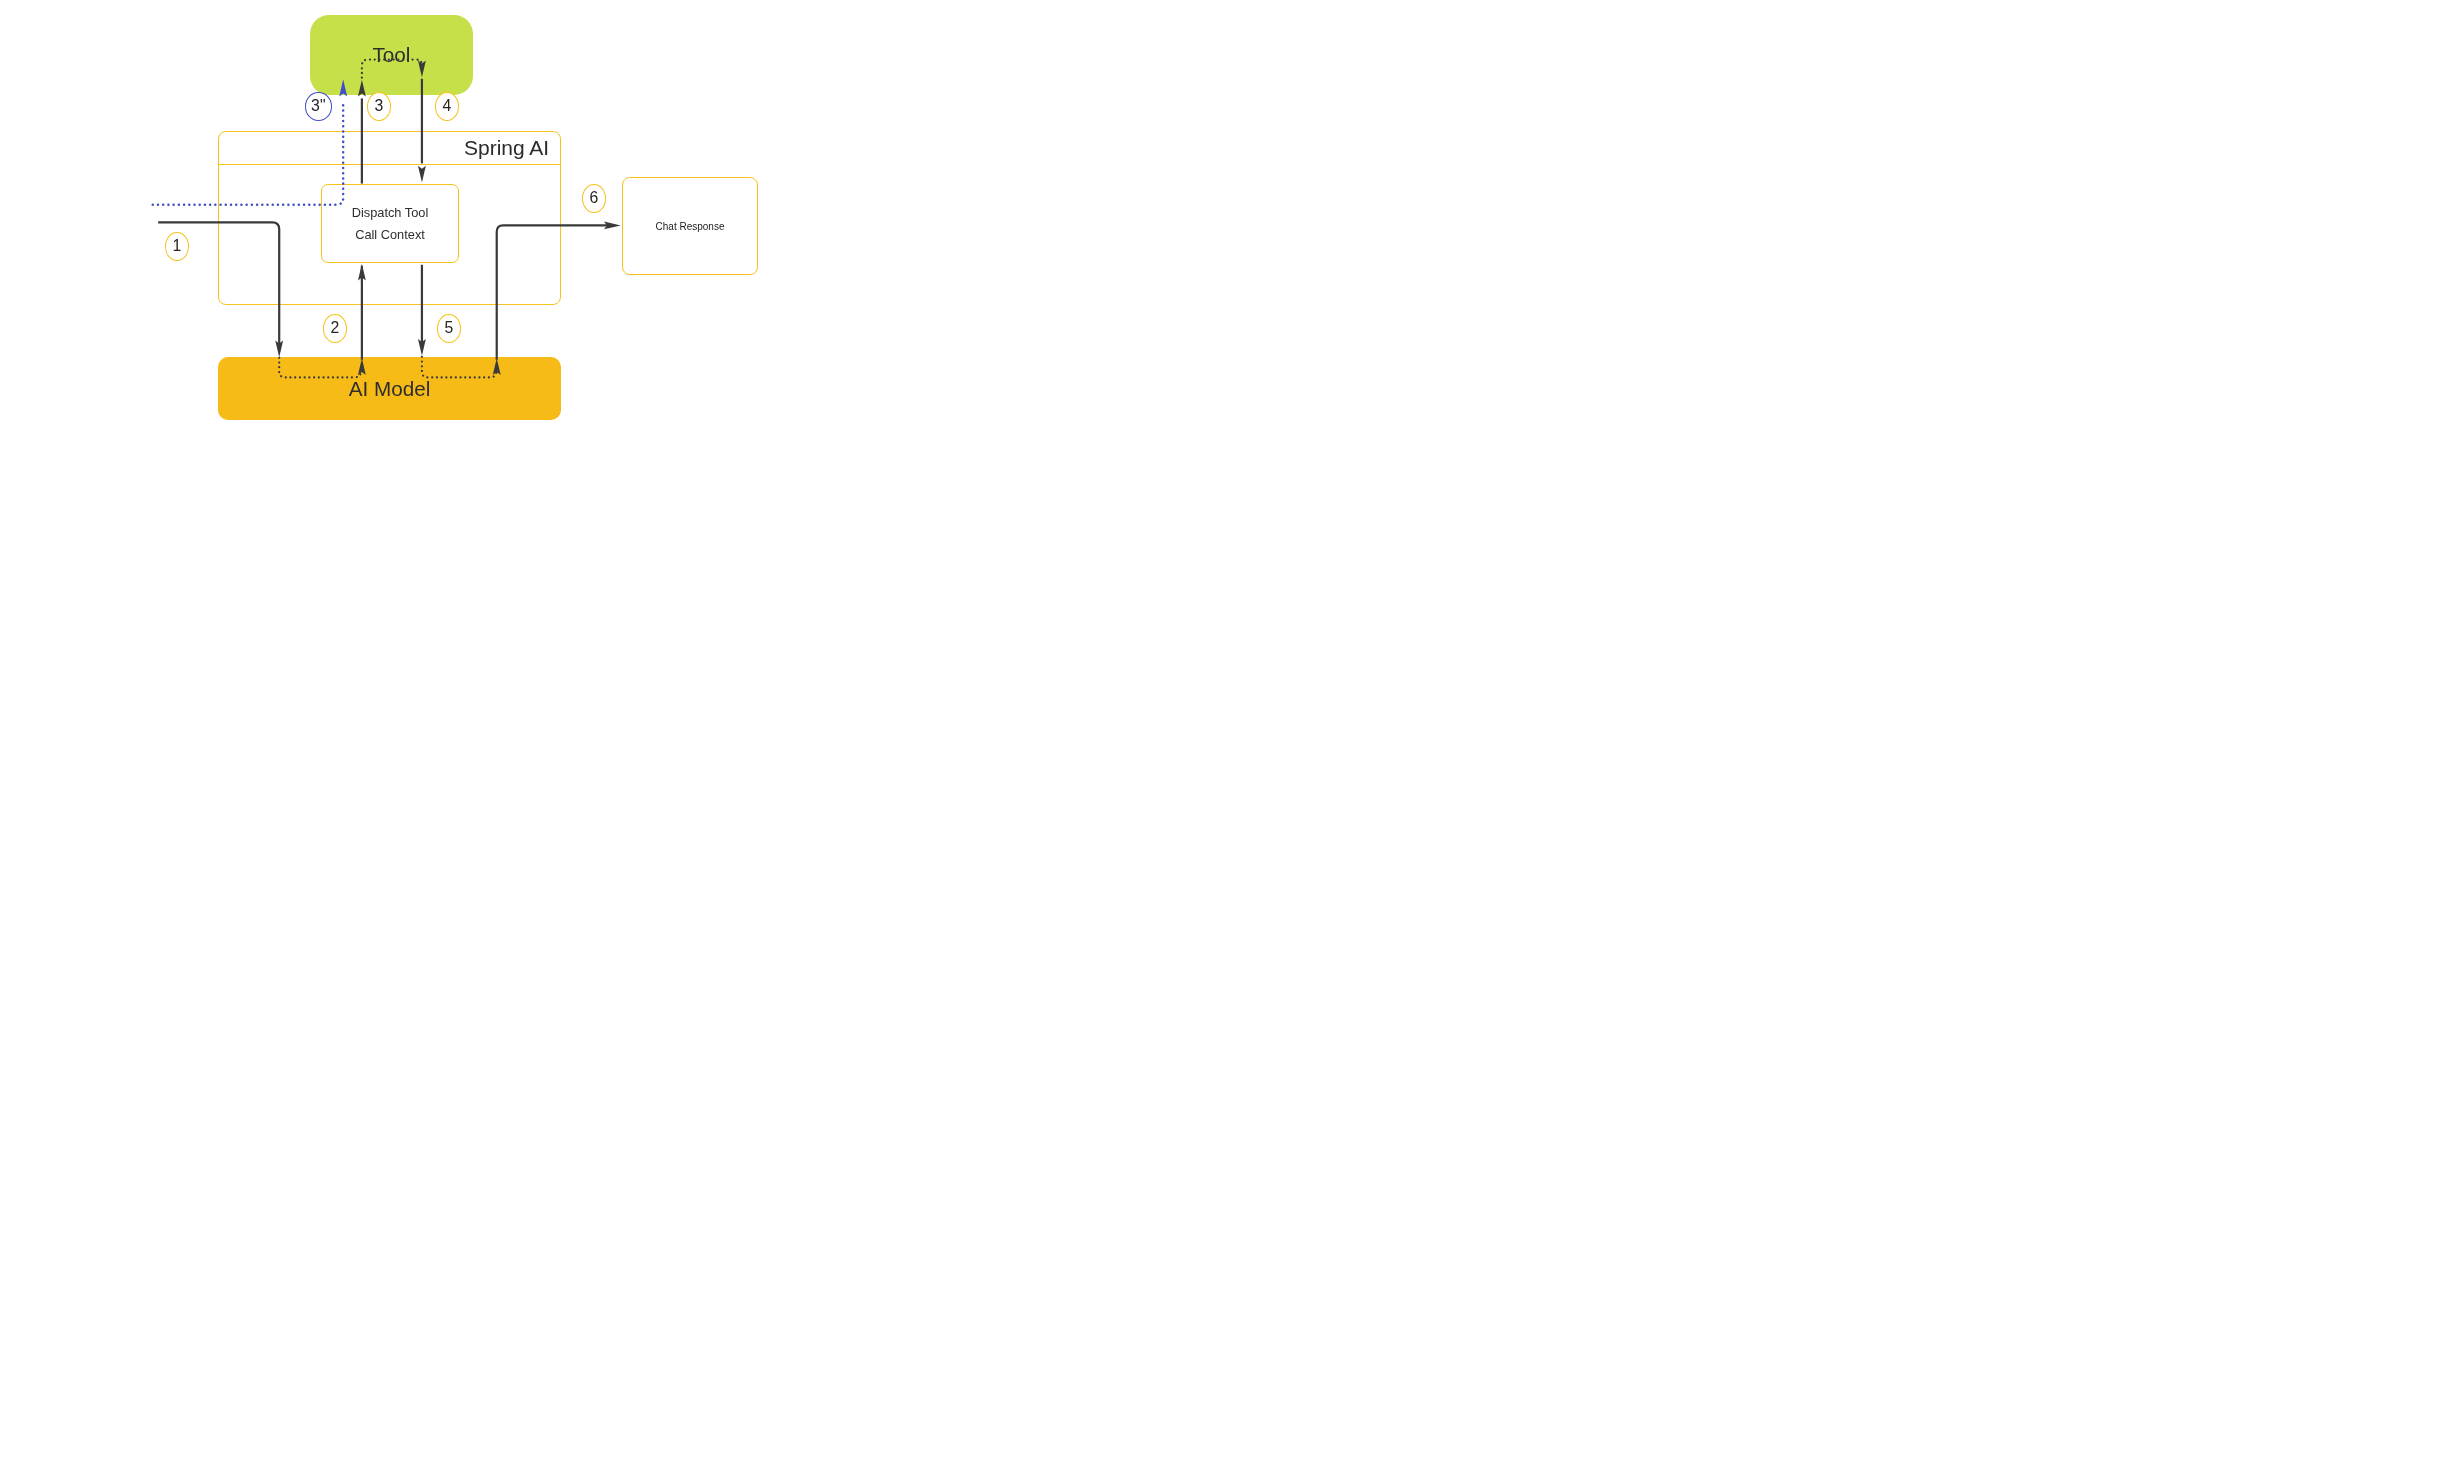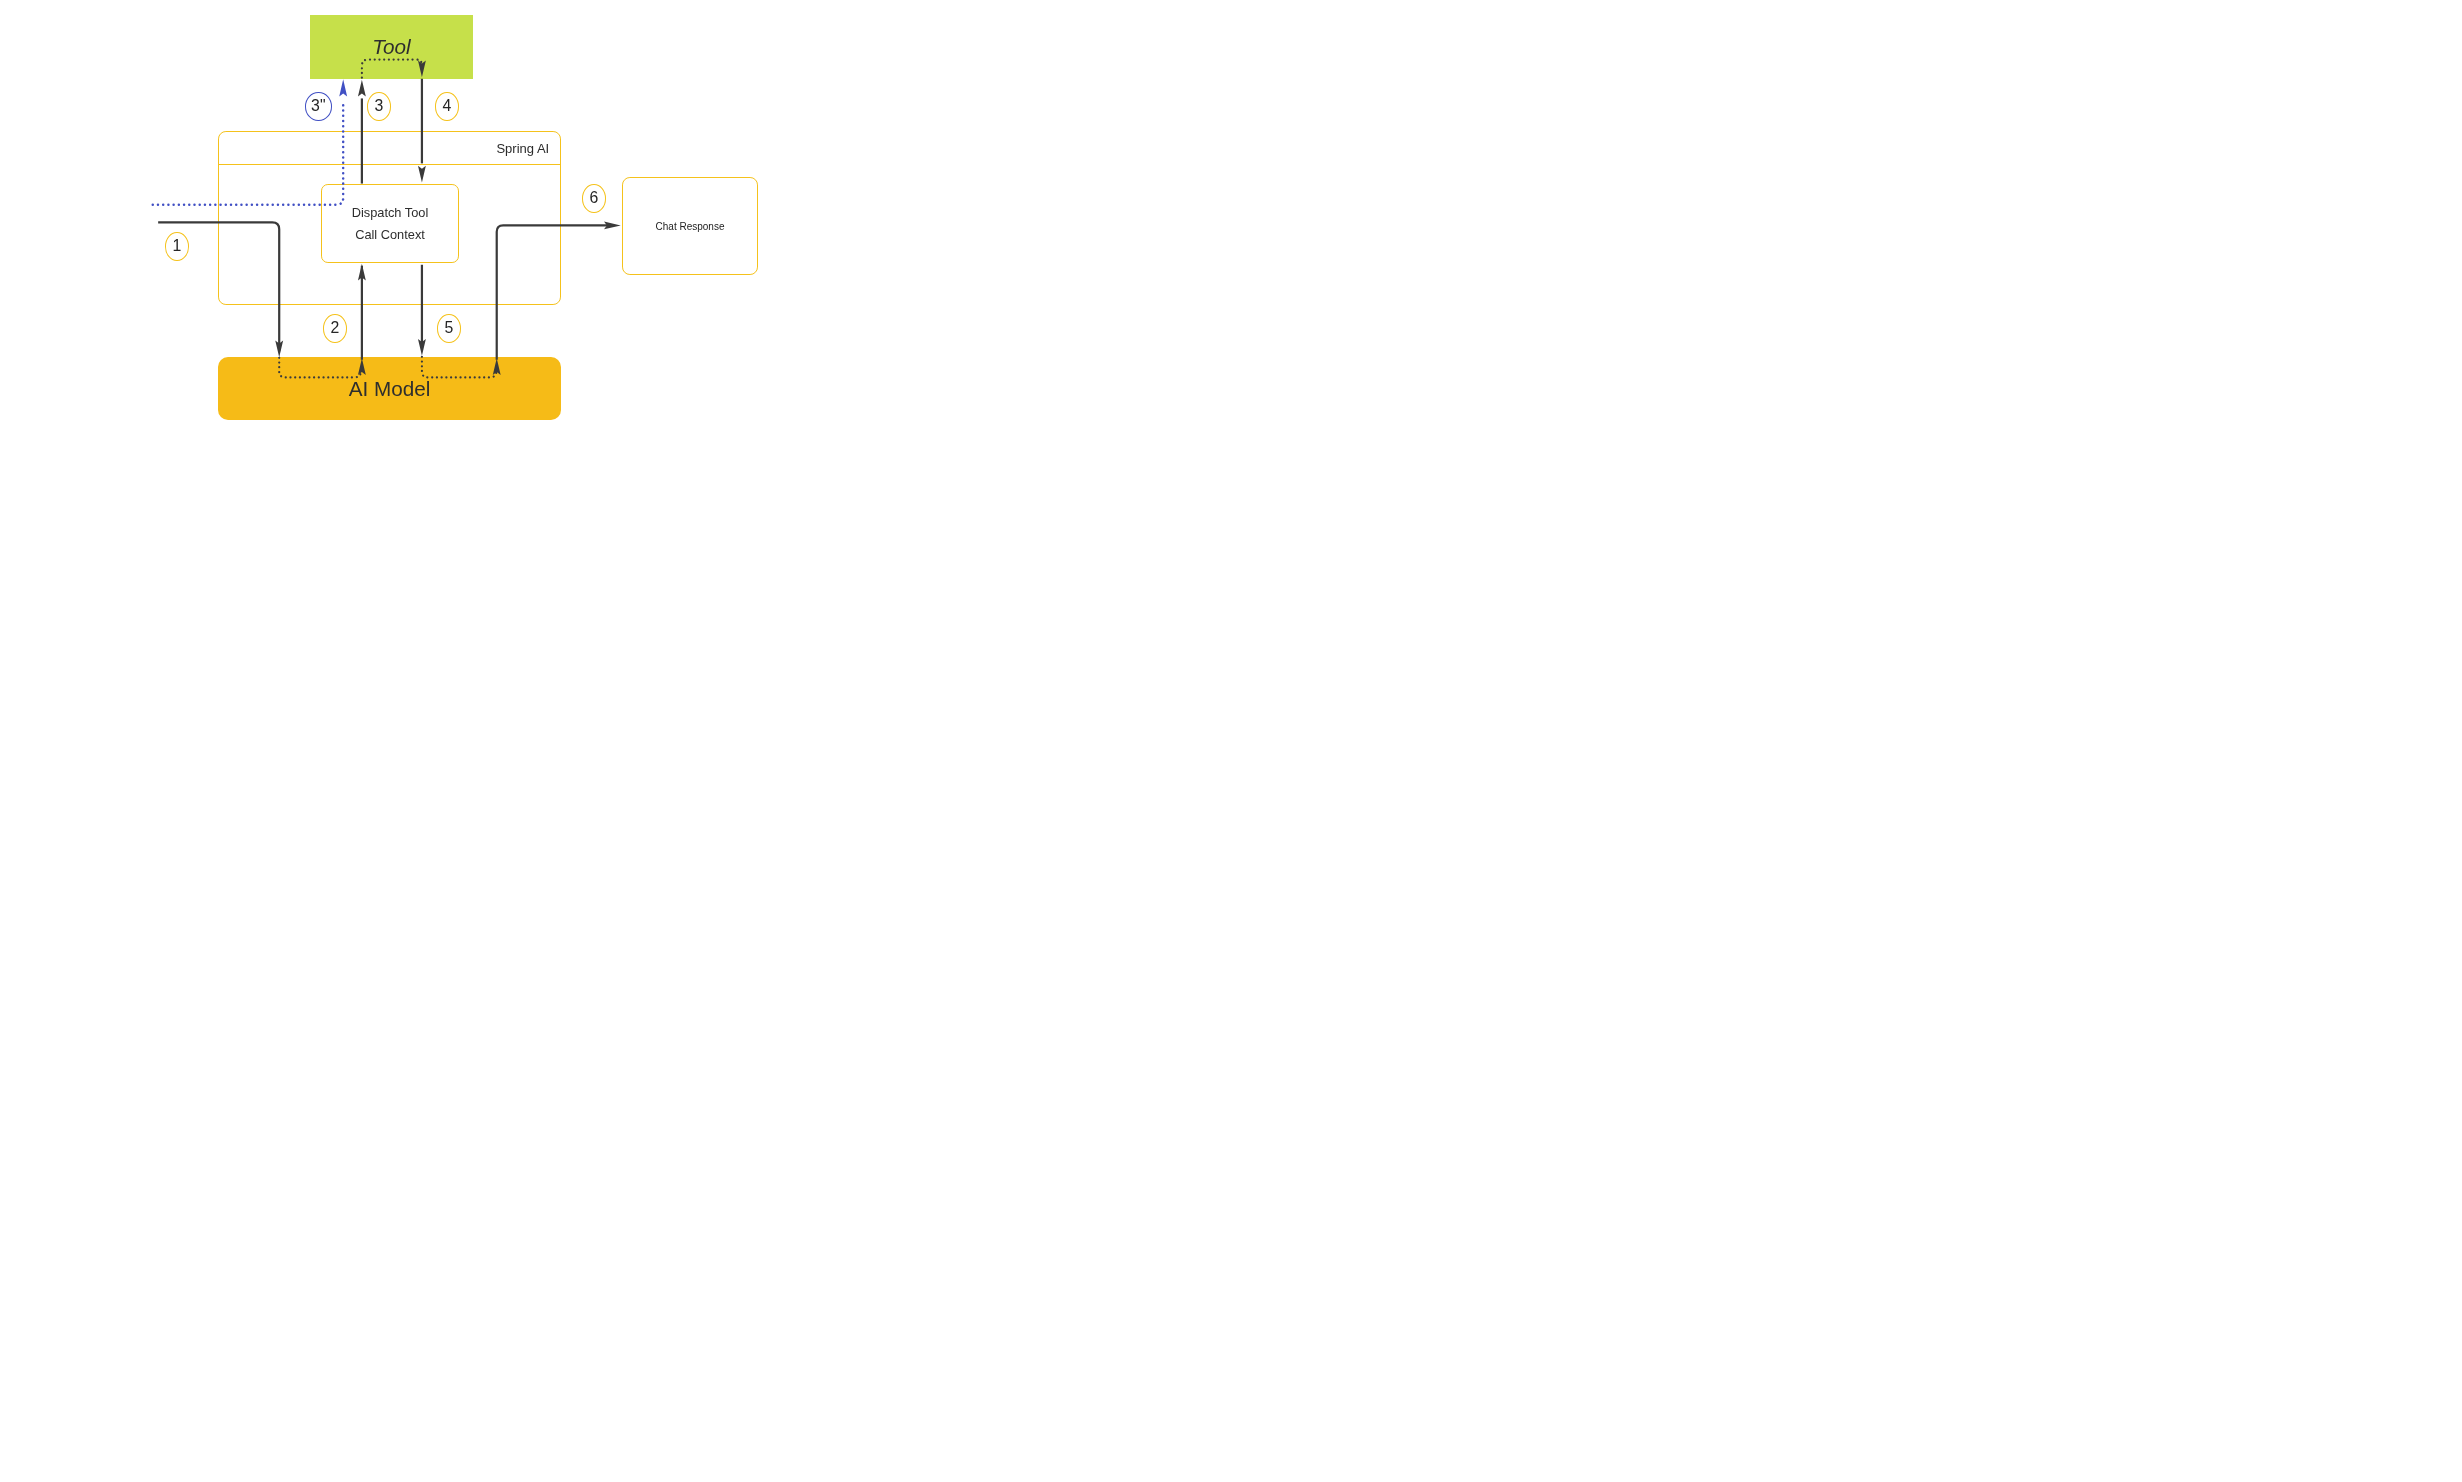--- a/index.html
+++ b/index.html
@@ -12,26 +12,26 @@
     font-family:"Liberation Sans",sans-serif;color:var(--text);
   }
   .abs{position:absolute;box-sizing:border-box;}
   .node{border-radius:7.9px;display:flex;align-items:center;justify-content:center;text-align:center;}
   .outline{background:var(--white);border:1.2px solid var(--gold);}
   .fill-green{background:var(--green);}
   .fill-amber{background:var(--amber);}
   .big-label{font-size:20.7px;color:var(--text);}
   .mid-label{font-size:10px;color:#222;}
   
-  #tool{left:310px;top:14.8px;width:163px;height:64px;border-radius:0;font-style:italic;}
+  #tool{left:310px;top:14.8px;width:163px;height:80px;border-radius:19px;}
   
   #springai{left:218px;top:131px;width:343px;height:174px;border-radius:7.9px;background:transparent;border:1.2px solid var(--gold);}
   #springai-header{position:absolute;left:0;top:0;width:100%;height:33px;border-bottom:1.2px solid var(--gold);
     display:flex;align-items:center;justify-content:flex-end;padding-right:10.8px;box-sizing:border-box;}
-  #springai-title{font-size:13px;color:#2b2b2b;}
+  #springai-title{font-size:21px;color:#2b2b2b;}
   
   #dispatch{left:321px;top:184px;width:138px;height:79px;border-radius:6.9px;flex-direction:column;line-height:1.68;font-size:12.8px;}
   
   #chat-request{left:16.3px;top:151px;width:142px;height:144px;border-radius:7.9px;}
   #chat-request-title{position:absolute;left:0;top:13.8px;width:100%;text-align:center;font-size:12.8px;}
   .chip{position:absolute;left:5.4px;width:131px;border-radius:6.4px;display:flex;align-items:center;justify-content:center;font-size:10.8px;}
   #tool-context{top:40px;height:42px;background:var(--blue);color:#fff;}
   #tool-definition{top:90px;height:44px;background:var(--green);color:#2b2b2b;}
   
   #chat-response{left:622px;top:177px;width:136px;height:98px;border-radius:7.9px;}

